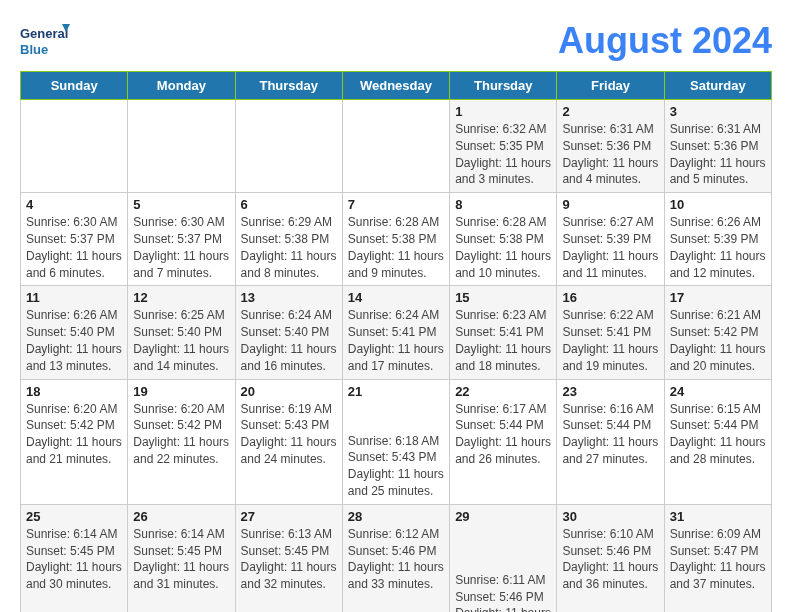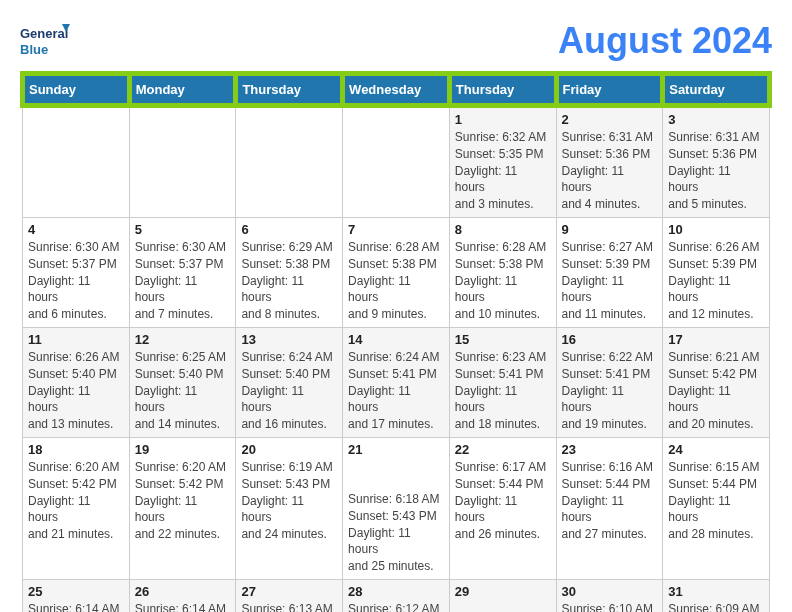--- a/index.html
+++ b/index.html
@@ -38,22 +38,22 @@
       width: 100%;
       border-collapse: collapse;
       table-layout: fixed;
     }
     thead th {
       background-color: #2176ae;
       color: #fff;
       font-size: 13px;
       font-weight: bold;
       padding: 6px 4px;
-      text-align: left;
-      border: 5px solid #84cc16;
+      text-align: center;
+      border: 1px solid #84cc16;
     }
     tbody td {
       vertical-align: top;
       border: 1px solid #ccc;
       padding: 4px 5px;
       font-size: 10.5px;
       color: #333;
       height: 80px;
     }
     tbody tr:nth-child(odd) td {

